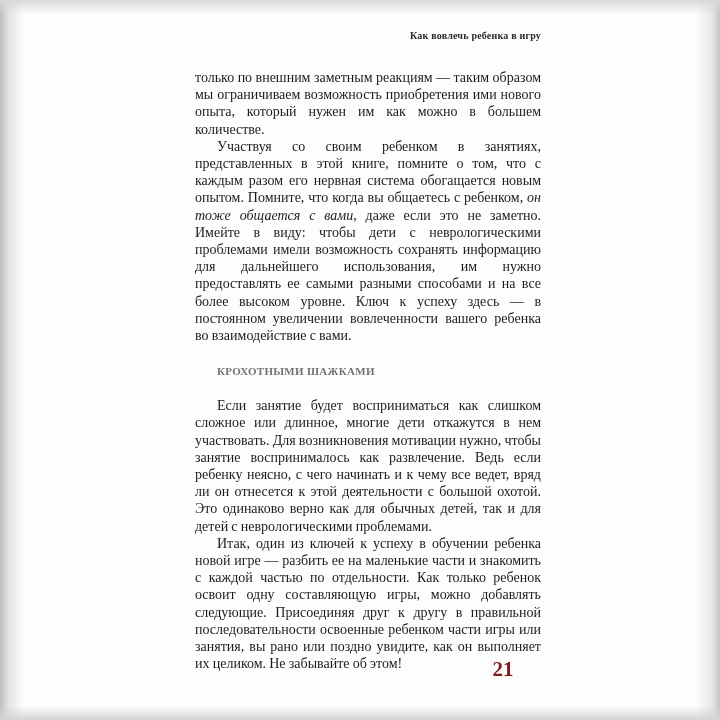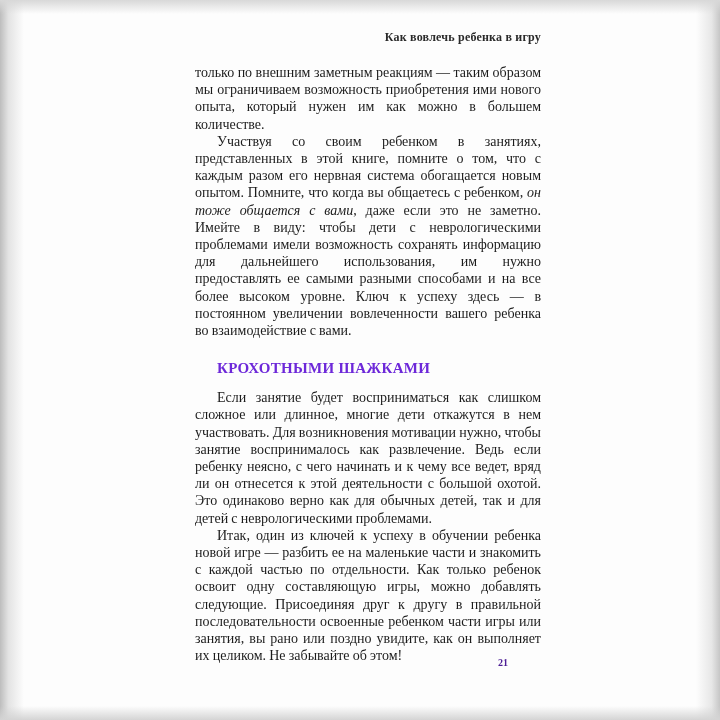--- a/index.html
+++ b/index.html
@@ -34,55 +34,55 @@
   }
   .content {
     position: absolute;
     left: 195px;
     top: 30px;
     width: 346px;
   }
   .running-head {
     text-align: right;
     font-weight: bold;
-    font-size: 12px;
+    font-size: 10px;
     color: #2a2a2a;
-    margin-bottom: 19px;
+    margin-bottom: 28px;
     letter-spacing: 0.2px;
   }
   .content p {
     margin: 0;
     font-size: 14px;
     line-height: 17.2px;
     text-align: justify;
     text-indent: 22px;
     hyphens: auto;
     -webkit-hyphens: auto;
     word-spacing: -0.3px;
   }
   .content p.noindent {
     text-indent: 0;
   }
   .section-heading {
-    font-size: 15px;
+    font-size: 11px;
     font-weight: bold;
-    margin: 21px 0 12px 0;
+    margin: 21px 0 20px 0;
     padding-left: 22px;
     letter-spacing: 0.3px;
-    color: #6d28d9;
+    color: #737373;
   }
   .page-number {
     position: absolute;
     left: 483px;
     top: 657px;
     width: 40px;
     text-align: center;
     font-weight: bold;
-    font-size: 10px;
-    color: #4c1d95;
+    font-size: 21px;
+    color: #7f1d1d;
   }
   em { font-style: italic; }
 </style>
 </head>
 <body>
 
 <div class="scan">
   <div class="edge-left"></div>
   <div class="edge-right"></div>
   <div class="edge-top"></div>

